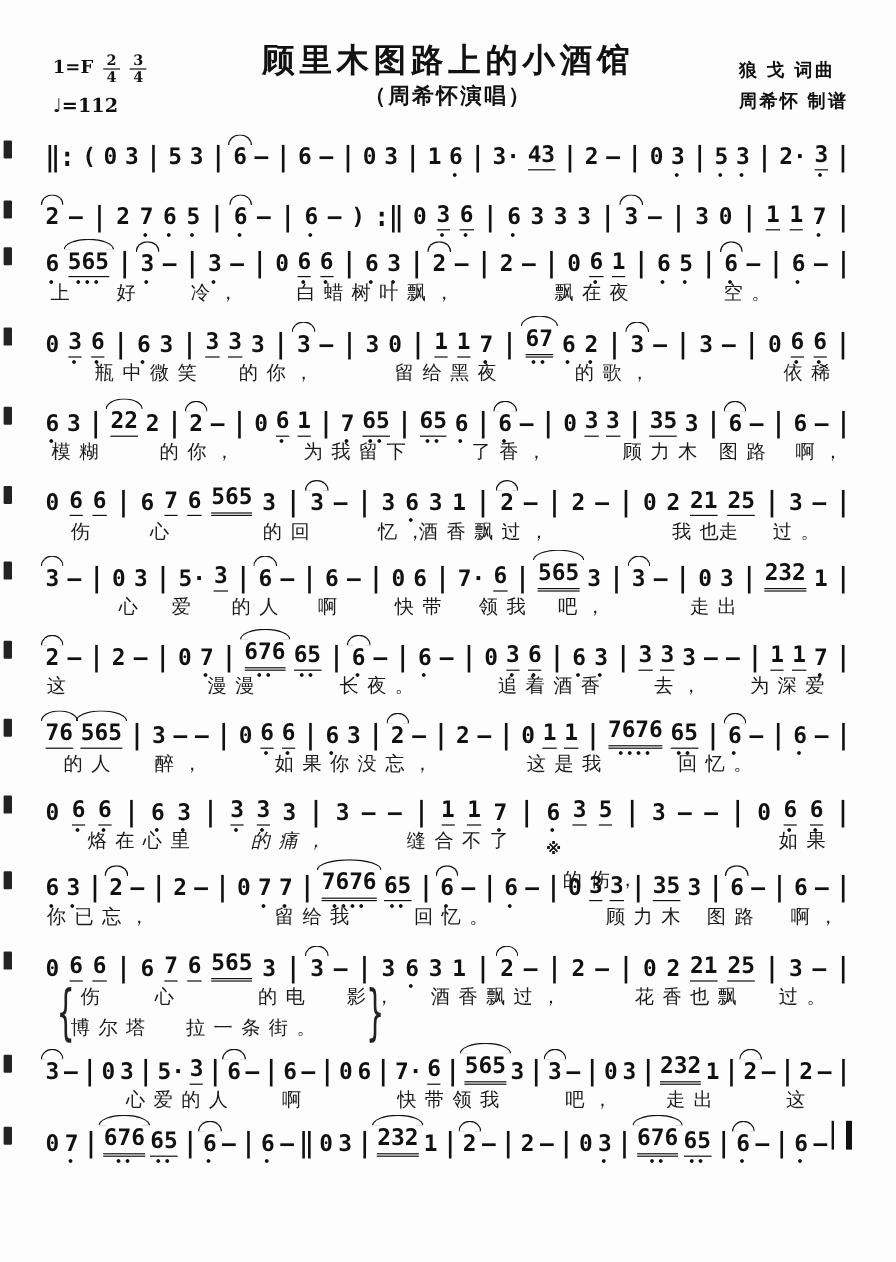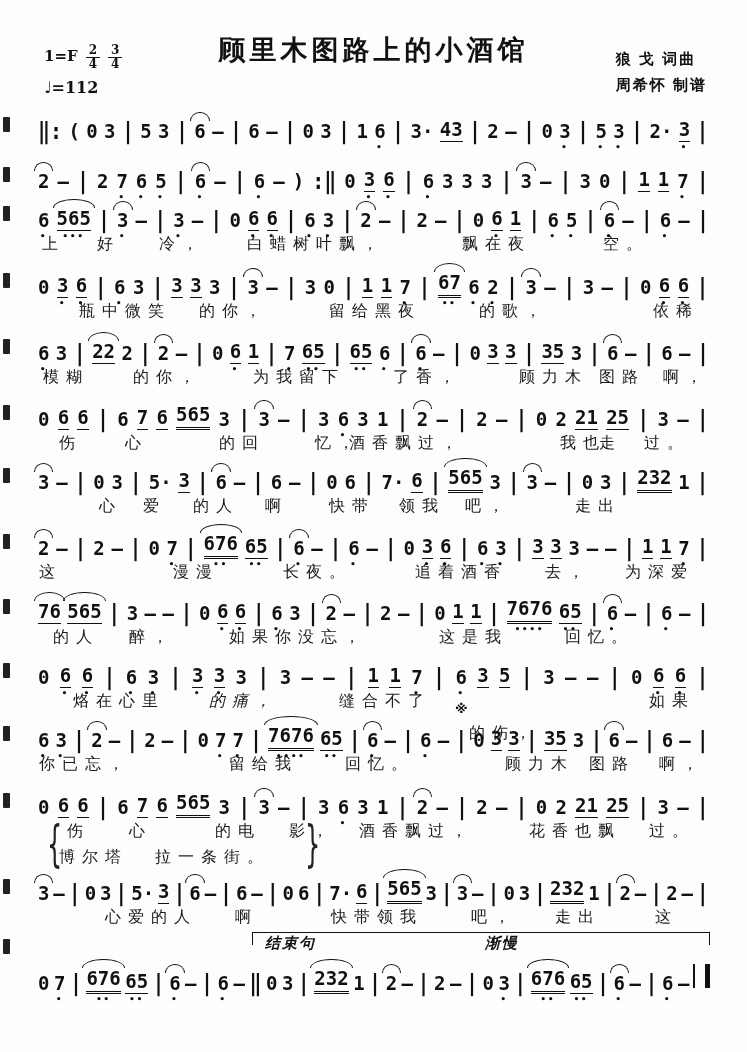--- a/index.html
+++ b/index.html
@@ -59,20 +59,21 @@
 <body>
 
 <div class="page">
 
   <div class="hdr">
     <div class="meta">
       <span>1=F</span><span class="frac"><span class="num">2</span><span class="den">4</span></span><span class="frac"><span class="num">3</span><span class="den">4</span></span>
       <div class="row2">♩=112</div>
     </div>
     <div class="title">顾里木图路上的小酒馆</div>
+    <div class="subtitle">（周希怀演唱）</div>
     <div class="credits">
       <div>狼 戈  词曲</div>
       <div>周希怀  制谱</div>
     </div>
   </div>
 
   <div class="score" id="score">
       <div class="sys" style="margin-top: 6px;">
         <span class="blob"></span>
         <div class="notes">
@@ -675,25 +676,20 @@
           <span class="lyrseg" style="left: 68px;">心爱的人</span>
           <span class="lyrseg" style="left: 198px;">啊</span>
           <span class="lyrseg" style="left: 294px;">快带领我</span>
           <span class="lyrseg" style="left: 434px;">吧，</span>
           <span class="lyrseg" style="left: 518px;">走出</span>
           <span class="lyrseg" style="left: 618px;">这</span>
         </div>
       </div>
       <div class="sys" style="margin-top: 0px;">
         <span class="blob"></span>
-        <div class="endzone">
-          <div class="endbracket"></div>
-          <span class="endlabel" style="left: 228px;">结束句</span>
-          <span class="endlabel" style="left: 448px;">渐慢</span>
-        </div>
         <div class="notes">
           <span class="tok"><span class="n">0</span></span>
           <span class="tok"><span class="n">7</span><span class="lo">•</span></span>
           <span class="tok bar"><span class="n">|</span></span>
           <span class="tok arc"><span class="ul"><span class="ul"><span class="n">676</span></span></span><span class="lo">••</span></span>
           <span class="tok"><span class="ul"><span class="n">65</span></span><span class="lo">••</span></span>
           <span class="tok bar"><span class="n">|</span></span>
           <span class="tok arc"><span class="n">6</span><span class="lo">•</span></span>
           <span class="tok"><span class="n">–</span></span>
           <span class="tok bar"><span class="n">|</span></span>

